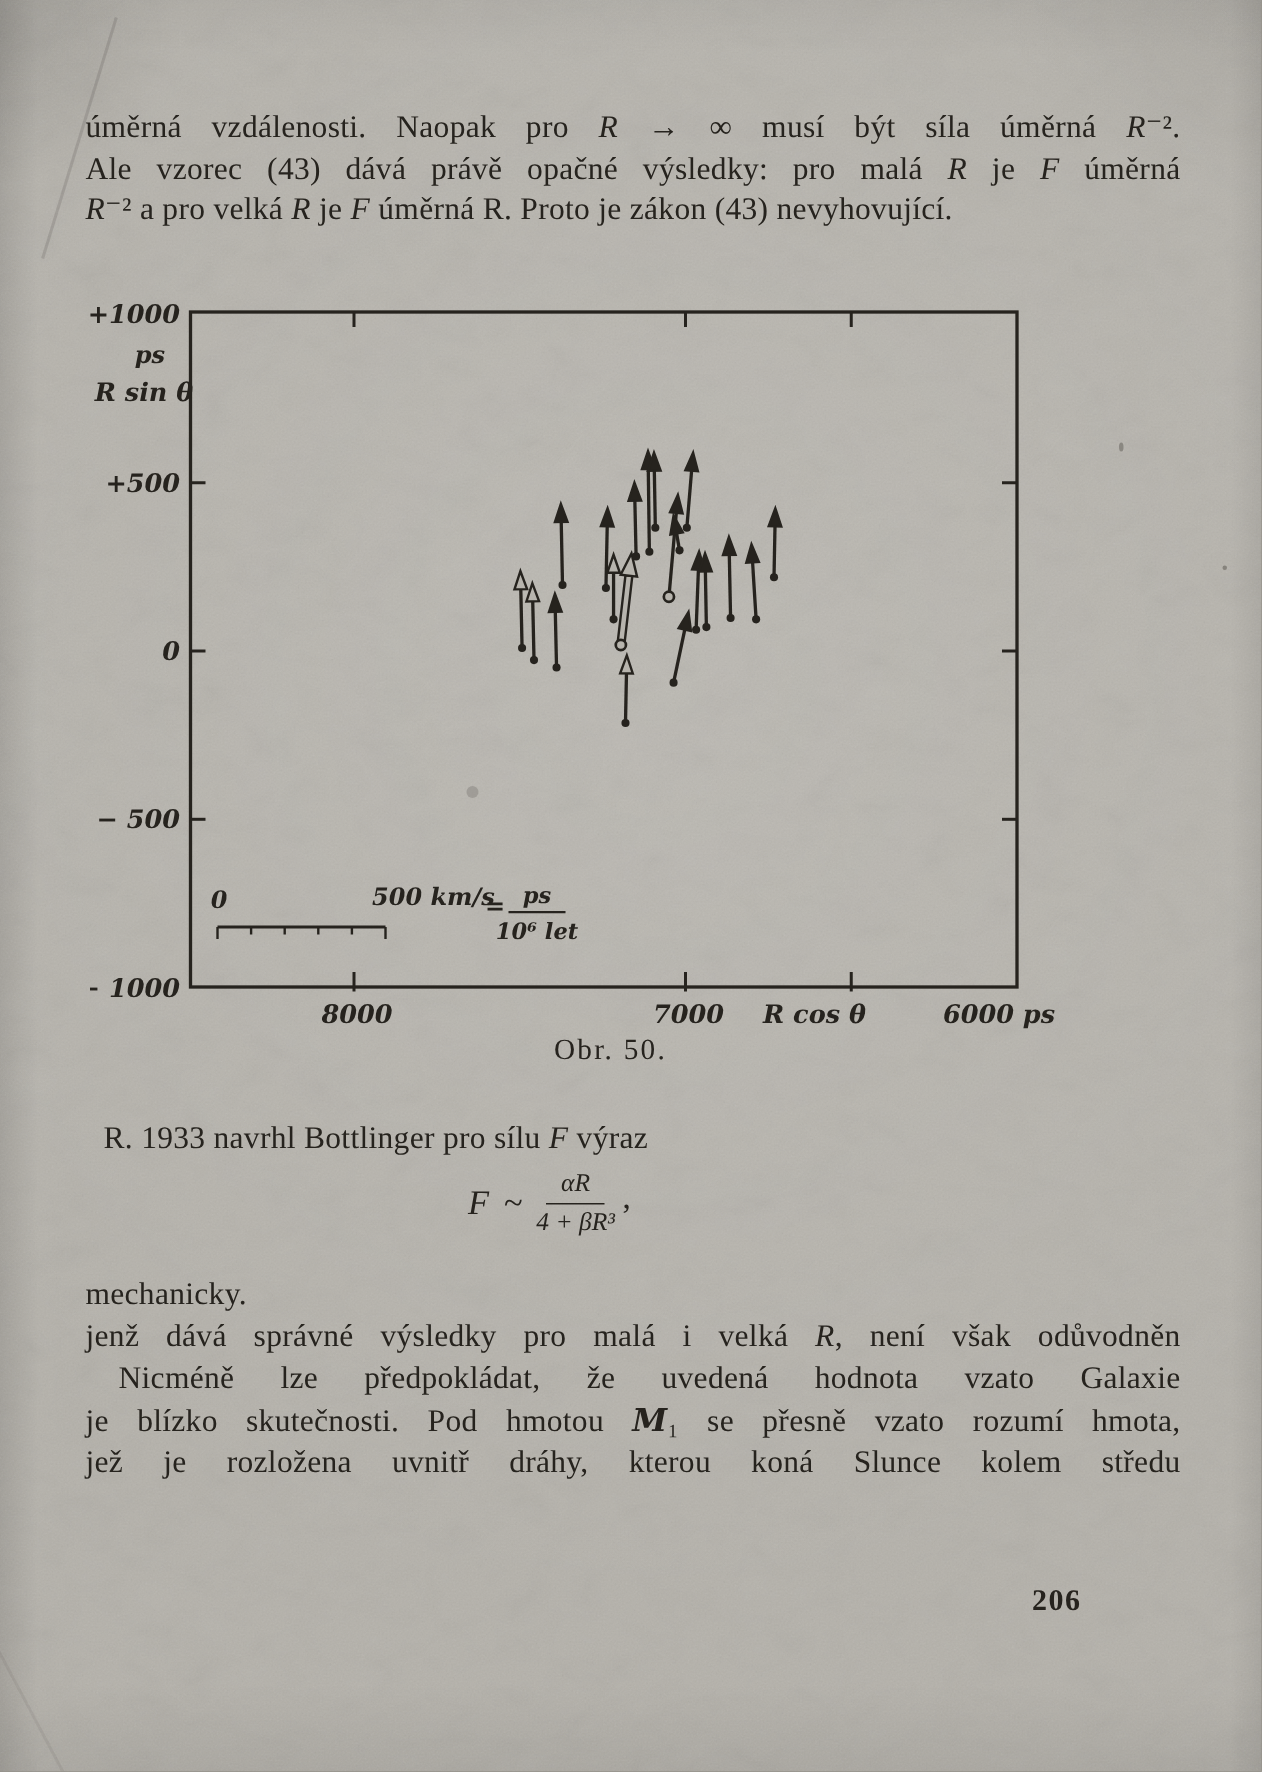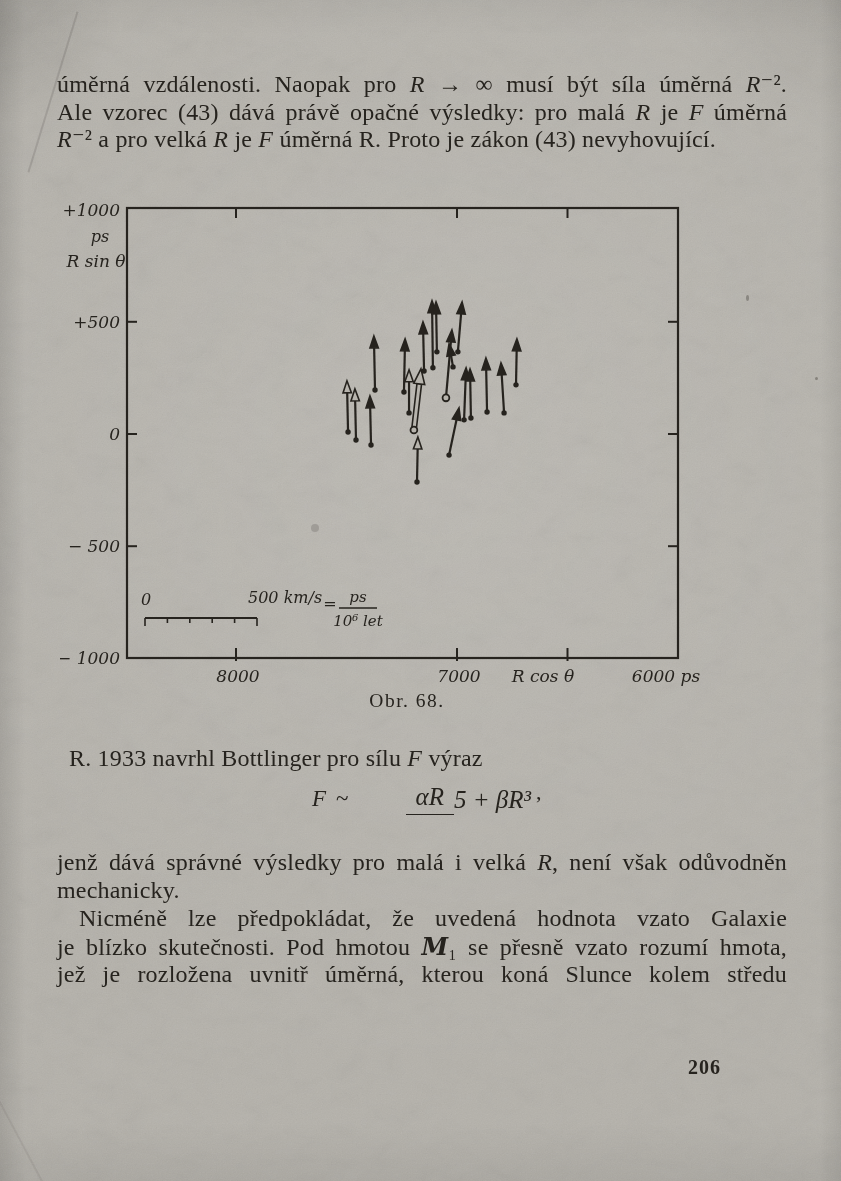--- a/index.html
+++ b/index.html
@@ -16,38 +16,38 @@
       linear-gradient(0deg, rgba(0,0,0,0.06), rgba(0,0,0,0) 5%),
       linear-gradient(180deg, rgba(0,0,0,0.04), rgba(0,0,0,0) 3%),
       #b4b1aa;
   }
   .texture{position:absolute;inset:0;pointer-events:none;}
   .crease{position:absolute;background:rgba(55,52,47,.16);pointer-events:none;}
   .crease.c1{left:52px;top:8px;width:2px;height:168px;transform:rotate(17deg);}
   .crease.c2{left:18px;top:1078px;width:2px;height:120px;transform:rotate(-28deg);opacity:.5;}
   .speck{position:absolute;border-radius:50%;background:#55524c;pointer-events:none;}
 
-  .para{position:absolute;left:57px;width:730px;font-size:24px;line-height:27.5px;letter-spacing:.2px;}
+  .para{position:absolute;left:57px;width:730px;font-size:21px;line-height:27.5px;letter-spacing:.2px;}
   .tl{text-align:justify;}
   .tl.jl{text-align-last:justify;}
   .tl.indent{text-indent:22px;}
   .tl.indent-sm{text-indent:12px;}
   .tl i, .formula i{font-style:italic;}
   .frak{font-weight:bold;font-style:italic;font-family:"DejaVu Serif",serif;}
 
-  .figure{position:absolute;left:60px;top:195px;width:650px;height:500px;}
+  .figure{position:absolute;left:60px;top:195px;width:650px;height:500px;font-weight:bold;}
   .figure svg{position:absolute;left:0;top:0;pointer-events:none;}
 
   .caption{position:absolute;left:57px;top:690px;width:700px;text-align:center;
     font-size:19.5px;letter-spacing:1.5px;}
 
   .formula{position:absolute;left:312px;top:779px;display:flex;align-items:center;font-size:22px;}
   .formula .lhs{font-style:italic;font-size:23px;}
   .formula .rel{margin:0 9px 0 10px;font-size:23px;}
-  .formula .frac{display:inline-flex;flex-direction:row;align-items:center;font-style:italic;font-size:25px;margin-left:48px;}
+  .formula .frac{display:inline-flex;flex-direction:column;align-items:center;font-style:italic;font-size:17px;}
   .formula .num{padding:0 10px 3px;border-bottom:1.8px solid #26231e;}
   .formula .den{padding-top:2px;}
   .formula .comma{align-self:flex-end;margin:0 0 14px 5px;}
 
   .pageno{position:absolute;left:688px;top:1056px;font-size:20px;font-weight:bold;letter-spacing:1px;}
 </style>
 </head>
 <body>
 
 <div class="page">
@@ -177,42 +177,42 @@
         <polygon points="425.951,162.9284 430.3952628761085,174.8400970868153 421.99701577996836,175.0116946164422" fill="#26231e" stroke="#26231e" stroke-width="1.6"></polygon>
         <circle cx="427.05600000000004" cy="217.0088" r="2.7" fill="#26231e"></circle>
         <line x1="444.073" y1="217.9064" x2="441.7195345150828" y2="179.84232856372392" stroke="#26231e" stroke-width="2.2"></line>
         <polygon points="440.979,167.86520000000002 445.91152951238615,179.58314148344493 437.5275395177794,180.10151564400292" fill="#26231e" stroke="#26231e" stroke-width="1.6"></polygon>
         <circle cx="444.073" cy="217.9064" r="2.7" fill="#26231e"></circle>
         <line x1="456.007" y1="189.8564" x2="456.6604438958676" y2="155.8521849573514" stroke="#26231e" stroke-width="2.2"></line>
         <polygon points="456.891,143.8544 460.8596686309406,155.93287959379774 452.46121916079466,155.77149032090506" fill="#26231e" stroke="#26231e" stroke-width="1.6"></polygon>
         <circle cx="456.007" cy="189.8564" r="2.7" fill="#26231e"></circle>
       </svg>
   </div>
-  <div class="caption">Obr. 68.</div>
+  <div class="caption">Obr. 50.</div>
 
   <div class="para" style="top:745px">
     <div class="tl indent-sm">R. 1933 navrhl Bottlinger pro sílu <i>F</i> výraz</div>
   </div>
 
   <div class="formula">
     <span class="lhs">F</span>
     <span class="rel">~</span>
     <span class="frac">
       <span class="num">αR</span>
-      <span class="den">5 + βR³</span>
+      <span class="den">4 + βR³</span>
     </span>
     <span class="comma">,</span>
   </div>
 
   <div class="para" style="top:849px">
+    <div class="tl">mechanicky.</div>
     <div class="tl jl">jenž dává správné výsledky pro malá i velká <i>R</i>, není však odůvodněn</div>
-    <div class="tl">mechanicky.</div>
   </div>
 
   <div class="para" style="top:905px">
     <div class="tl jl indent">Nicméně lze předpokládat, že uvedená hodnota vzato Galaxie</div>
     <div class="tl jl">je blízko skutečnosti. Pod hmotou <span class="frak">M</span>₁ se přesně vzato rozumí hmota,</div>
-    <div class="tl jl">jež je rozložena uvnitř úměrná, kterou koná Slunce kolem středu</div>
+    <div class="tl jl">jež je rozložena uvnitř dráhy, kterou koná Slunce kolem středu</div>
   </div>
 
   <div class="pageno">206</div>
 
 </div>
 
 </body></html>

